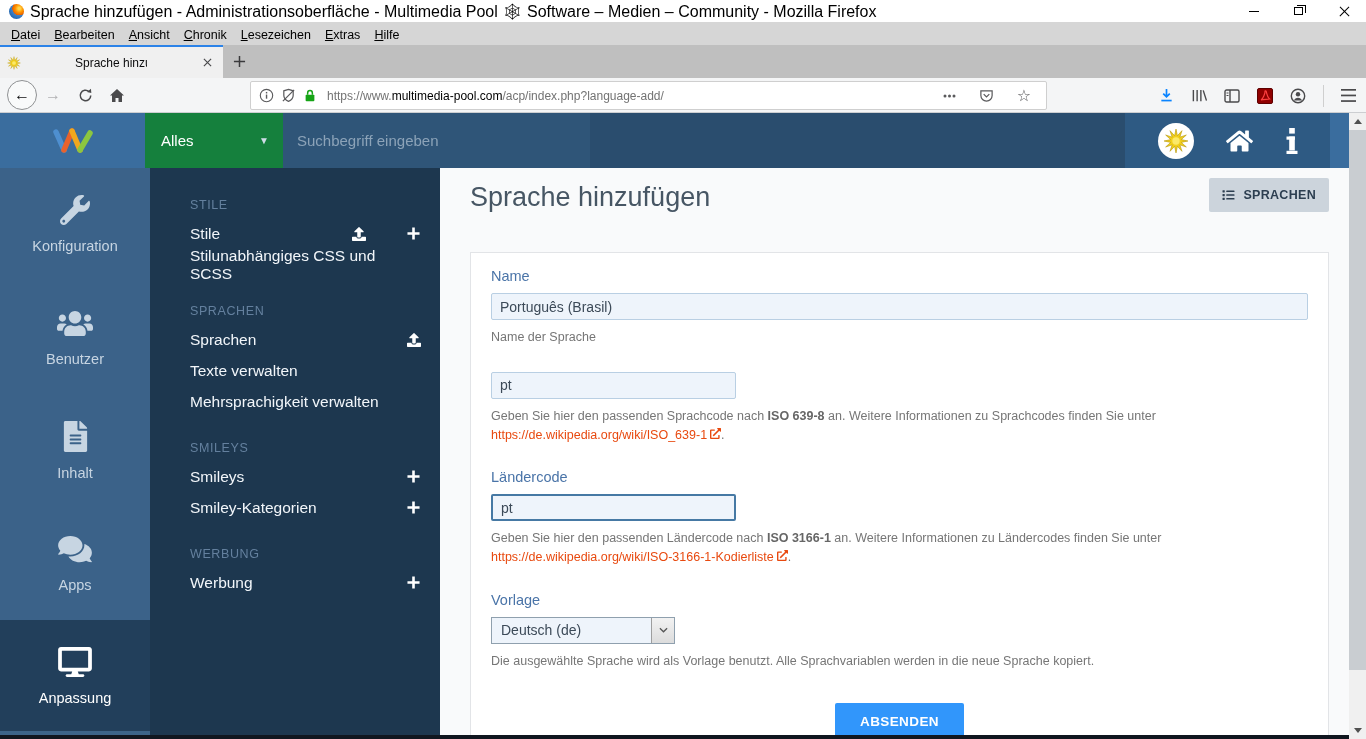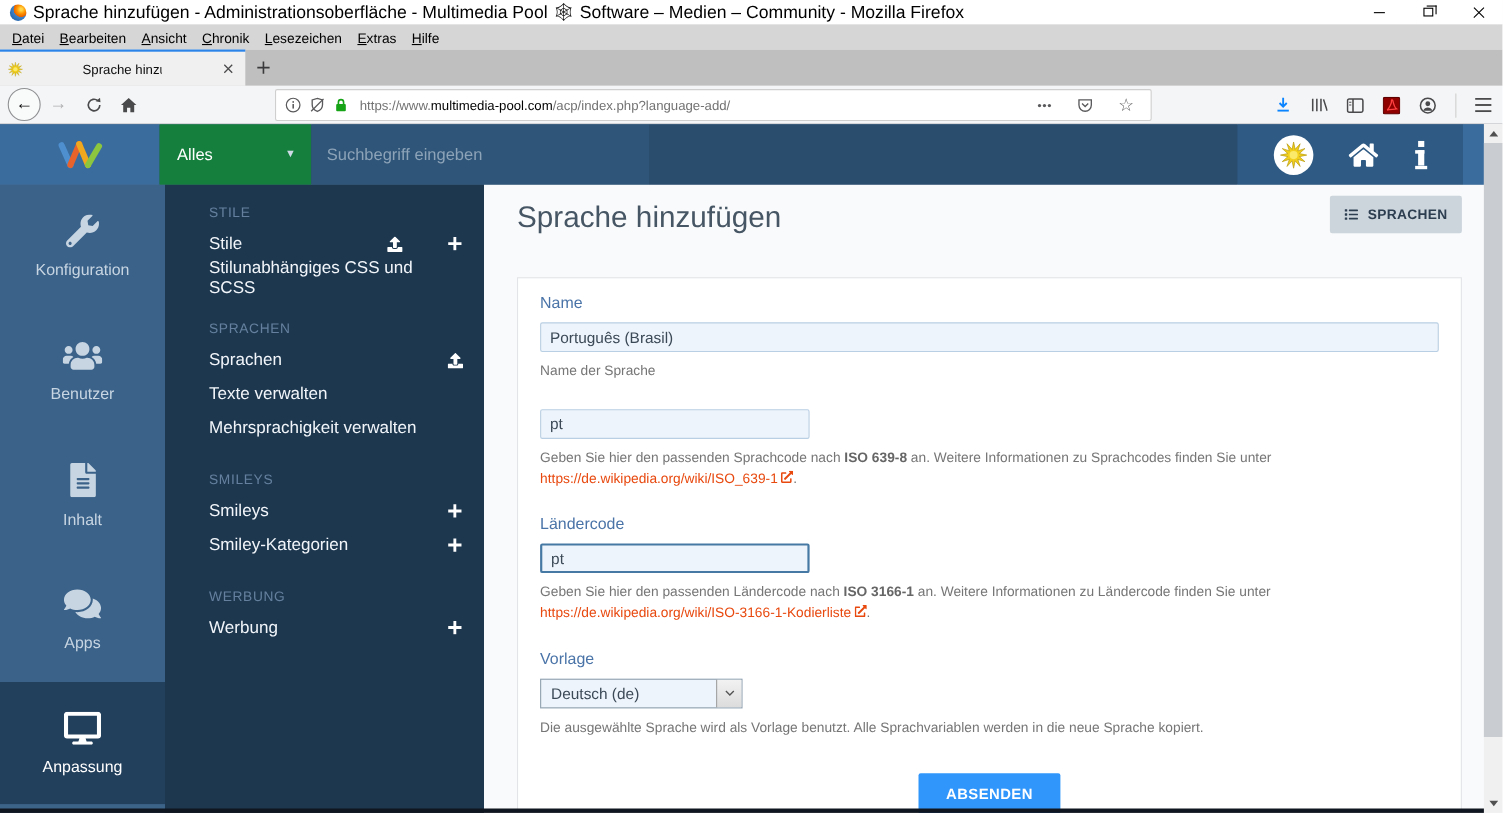--- a/index.html
+++ b/index.html
@@ -70,21 +70,21 @@
   .sb-item { height:113px; display:flex; flex-direction:column; align-items:center; justify-content:center; gap:13px;
     color:#c7d5e2; cursor:pointer; }
   .sb-item svg { fill:#c7d5e2; }
   .sb-item.active { background:#223f5b; color:#fff; }
   .sb-item.active svg { fill:#fff; }
   .sb-label { font-size:14.5px; }
   .sb-bottom { flex:1; background:#3b6289; }
 
   .acpmenu { width:290px; background:#1d374f; flex:none; padding-top:10px; }
   .m-section { margin-top:24px; }
-  .m-section:first-child { margin-top:8px; }
+  .m-section:first-child { margin-top:20px; }
   .m-header { font-size:12.5px; letter-spacing:.6px; color:#64809e; padding:0 18px 6px 40px; font-weight:400; }
   .m-item { height:31px; display:flex; align-items:center; padding:0 19px 0 40px; color:#f2f6fa; font-size:15.5px; cursor:pointer; }
   .m-icons { margin-left:auto; display:flex; gap:40px; align-items:center; }
   .m-ico { display:flex; align-items:center; justify-content:center; width:15px; }
   .m-ico svg { fill:#fff; }
 
   
   .main { flex:1; position:relative; padding:8px 20px 0 30px; background:#f9fafb; }
   .page-title { font-size:27px; font-weight:300; color:#475664; margin-top:6px; }
   .hbtn { position:absolute; right:20px; top:10px; display:flex; align-items:center; gap:8px;
@@ -453,21 +453,21 @@
         <div class="fgroup">
           <input class="tinput short" type="text" value="pt" style="">
           <div class="fhelp"><span>Geben Sie hier den passenden Sprachcode nach </span><b>ISO 639-8</b><span> an. Weitere Informationen zu Sprachcodes finden Sie unter </span><a>https://de.wikipedia.org/wiki/ISO_639-1</a><span class="ext-ico"><svg width="11" height="11" viewBox="0 0 512 512">
                   <path d="M432,320H400a16,16,0,0,0-16,16V448H64V128H208a16,16,0,0,0,16-16V80a16,16,0,0,0-16-16H48A48,48,0,0,0,0,112V464a48,48,0,0,0,48,48H400a48,48,0,0,0,48-48V336A16,16,0,0,0,432,320ZM488,0h-128c-21.37,0-32.05,25.91-17,41l35.73,35.73L135,320.37a24,24,0,0,0,0,34L157.67,377a24,24,0,0,0,34,0L435.28,133.32,471,169c15,15,41,4.5,41-17V24A24,24,0,0,0,488,0Z"></path>
                 </svg></span><span>.</span></div>
         </div>
 
         <div class="fgroup">
           <label class="flabel">Ländercode</label>
           <input class="tinput short focused" type="text" value="pt" style="">
-          <div class="fhelp"><span>Geben Sie hier den passenden Ländercode nach </span><b>ISO 3166-1</b><span> an. Weitere Informationen zu Ländercode finden Sie unter </span><a>https://de.wikipedia.org/wiki/ISO-3166-1-Kodierliste</a><span class="ext-ico"><svg width="11" height="11" viewBox="0 0 512 512">
+          <div class="fhelp"><span>Geben Sie hier den passenden Ländercode nach </span><b>ISO 3166-1</b><span> an. Weitere Informationen zu Ländercodes finden Sie unter </span><a>https://de.wikipedia.org/wiki/ISO-3166-1-Kodierliste</a><span class="ext-ico"><svg width="11" height="11" viewBox="0 0 512 512">
                   <path d="M432,320H400a16,16,0,0,0-16,16V448H64V128H208a16,16,0,0,0,16-16V80a16,16,0,0,0-16-16H48A48,48,0,0,0,0,112V464a48,48,0,0,0,48,48H400a48,48,0,0,0,48-48V336A16,16,0,0,0,432,320ZM488,0h-128c-21.37,0-32.05,25.91-17,41l35.73,35.73L135,320.37a24,24,0,0,0,0,34L157.67,377a24,24,0,0,0,34,0L435.28,133.32,471,169c15,15,41,4.5,41-17V24A24,24,0,0,0,488,0Z"></path>
                 </svg></span><span>.</span></div>
         </div>
 
         <div class="fgroup">
           <label class="flabel">Vorlage</label>
           <div class="selectbox">
             <span class="sel-value">Deutsch (de)</span>
             <span class="sel-btn">
               <svg width="9" height="6" viewBox="0 0 10 6">

